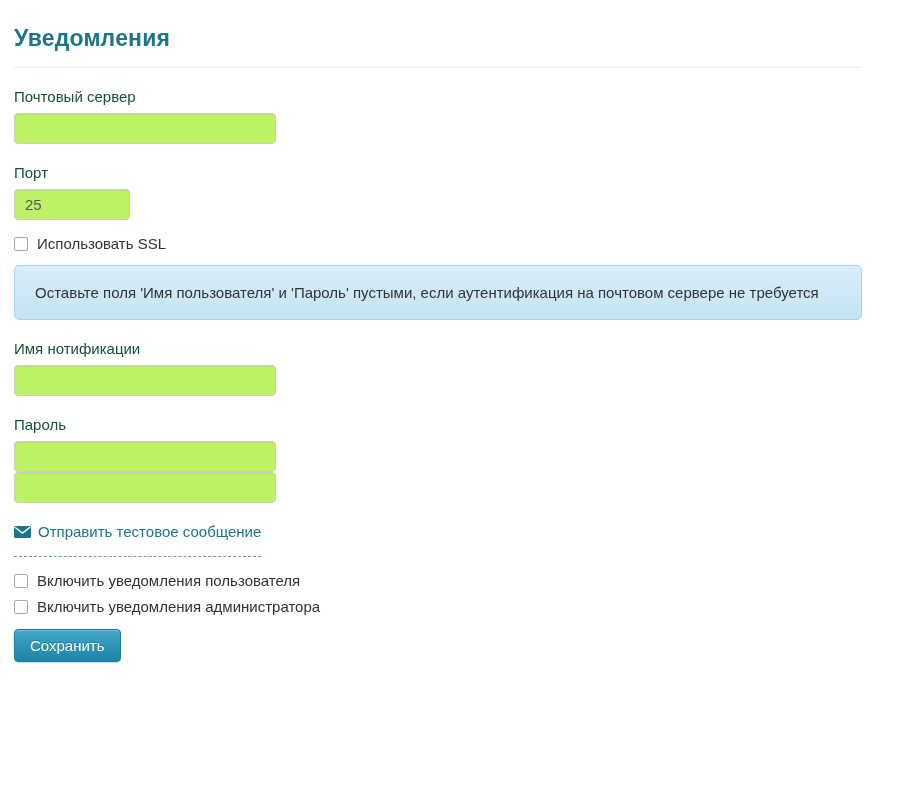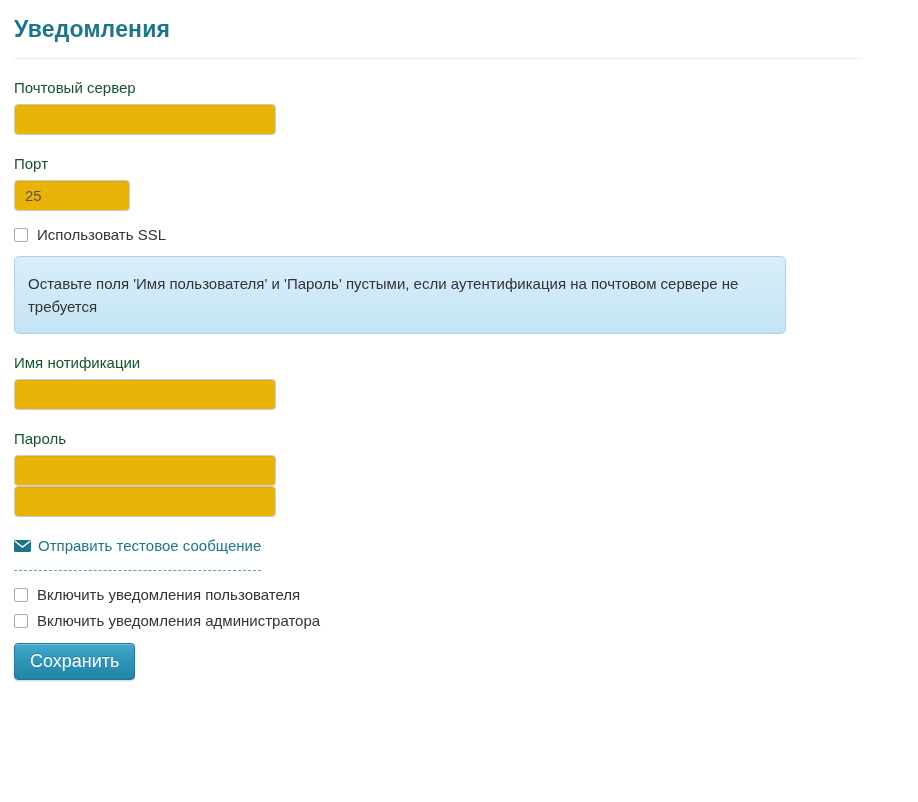--- a/index.html
+++ b/index.html
@@ -8,21 +8,21 @@
     width: 918px;
     height: 802px;
     font-family: "Liberation Sans", sans-serif;
     color: #333;
     overflow: hidden;
     position: relative;
   }
   .content {
     position: absolute;
     left: 14px;
-    top: 4px;
+    top: 13px;
     width: 848px;
   }
   .page-title {
     margin-top: 12px;
     font-size: 23px;
     font-weight: bold;
     color: #1c7589;
     letter-spacing: 0.2px;
   }
   .title-divider {
@@ -39,21 +39,21 @@
   }
   .text-input {
     display: block;
     height: 31px;
     border: 1px solid #ccc;
     border-radius: 4px;
     padding: 5px 10px;
     font-family: "Liberation Sans", sans-serif;
     font-size: 15px;
     color: #555;
-    background: #eab308;
+    background: #bef264;
     box-shadow: inset 0 1px 1px rgba(0,0,0,0.05);
     outline: none;
   }
   .input-wide { width: 262px; }
   .input-narrow { width: 116px; }
   .checkbox-row {
     display: flex;
     align-items: center;
     margin-top: 15px;
     font-size: 15px;
@@ -67,25 +67,25 @@
     border: 1px solid #a9a9a9;
     border-radius: 2px;
     background: #fff;
     margin: 0 9px 0 0;
     cursor: pointer;
     flex: 0 0 auto;
   }
   .checkbox-row label { cursor: pointer; color: #333; }
   .info-box {
     margin-top: 13px;
-    width: 772px;
+    width: 848px;
     background: linear-gradient(180deg, #daeefa 0%, #c3e4f4 100%);
     border: 1px solid #a9d5e9;
     border-radius: 5px;
-    padding: 15px 13px;
+    padding: 15px 20px;
     font-size: 15px;
     line-height: 23px;
     color: #333;
   }
   .info-box.after-input { margin-top: 16px; }
   .test-link {
     display: inline-flex;
     align-items: center;
     margin-top: 20px;
     color: #1c7589;
@@ -101,21 +101,21 @@
     margin-right: 7px;
     flex: 0 0 auto;
     display: block;
   }
   .checks-group { margin-top: 12px; }
   .save-button {
     display: inline-block;
     margin-top: 14px;
     padding: 7px 15px;
     font-family: "Liberation Sans", sans-serif;
-    font-size: 18px;
+    font-size: 15px;
     color: #ffffff;
     text-shadow: 0 -1px 0 rgba(0,0,0,0.2);
     background: linear-gradient(180deg, #44a9ca 0%, #2e95b8 50%, #1f84a6 100%);
     border: 1px solid #1f7a99;
     border-radius: 4px;
     box-shadow: inset 0 1px 0 rgba(255,255,255,0.25), 0 1px 2px rgba(0,0,0,0.18);
     cursor: pointer;
   }
 </style>
 </head>

